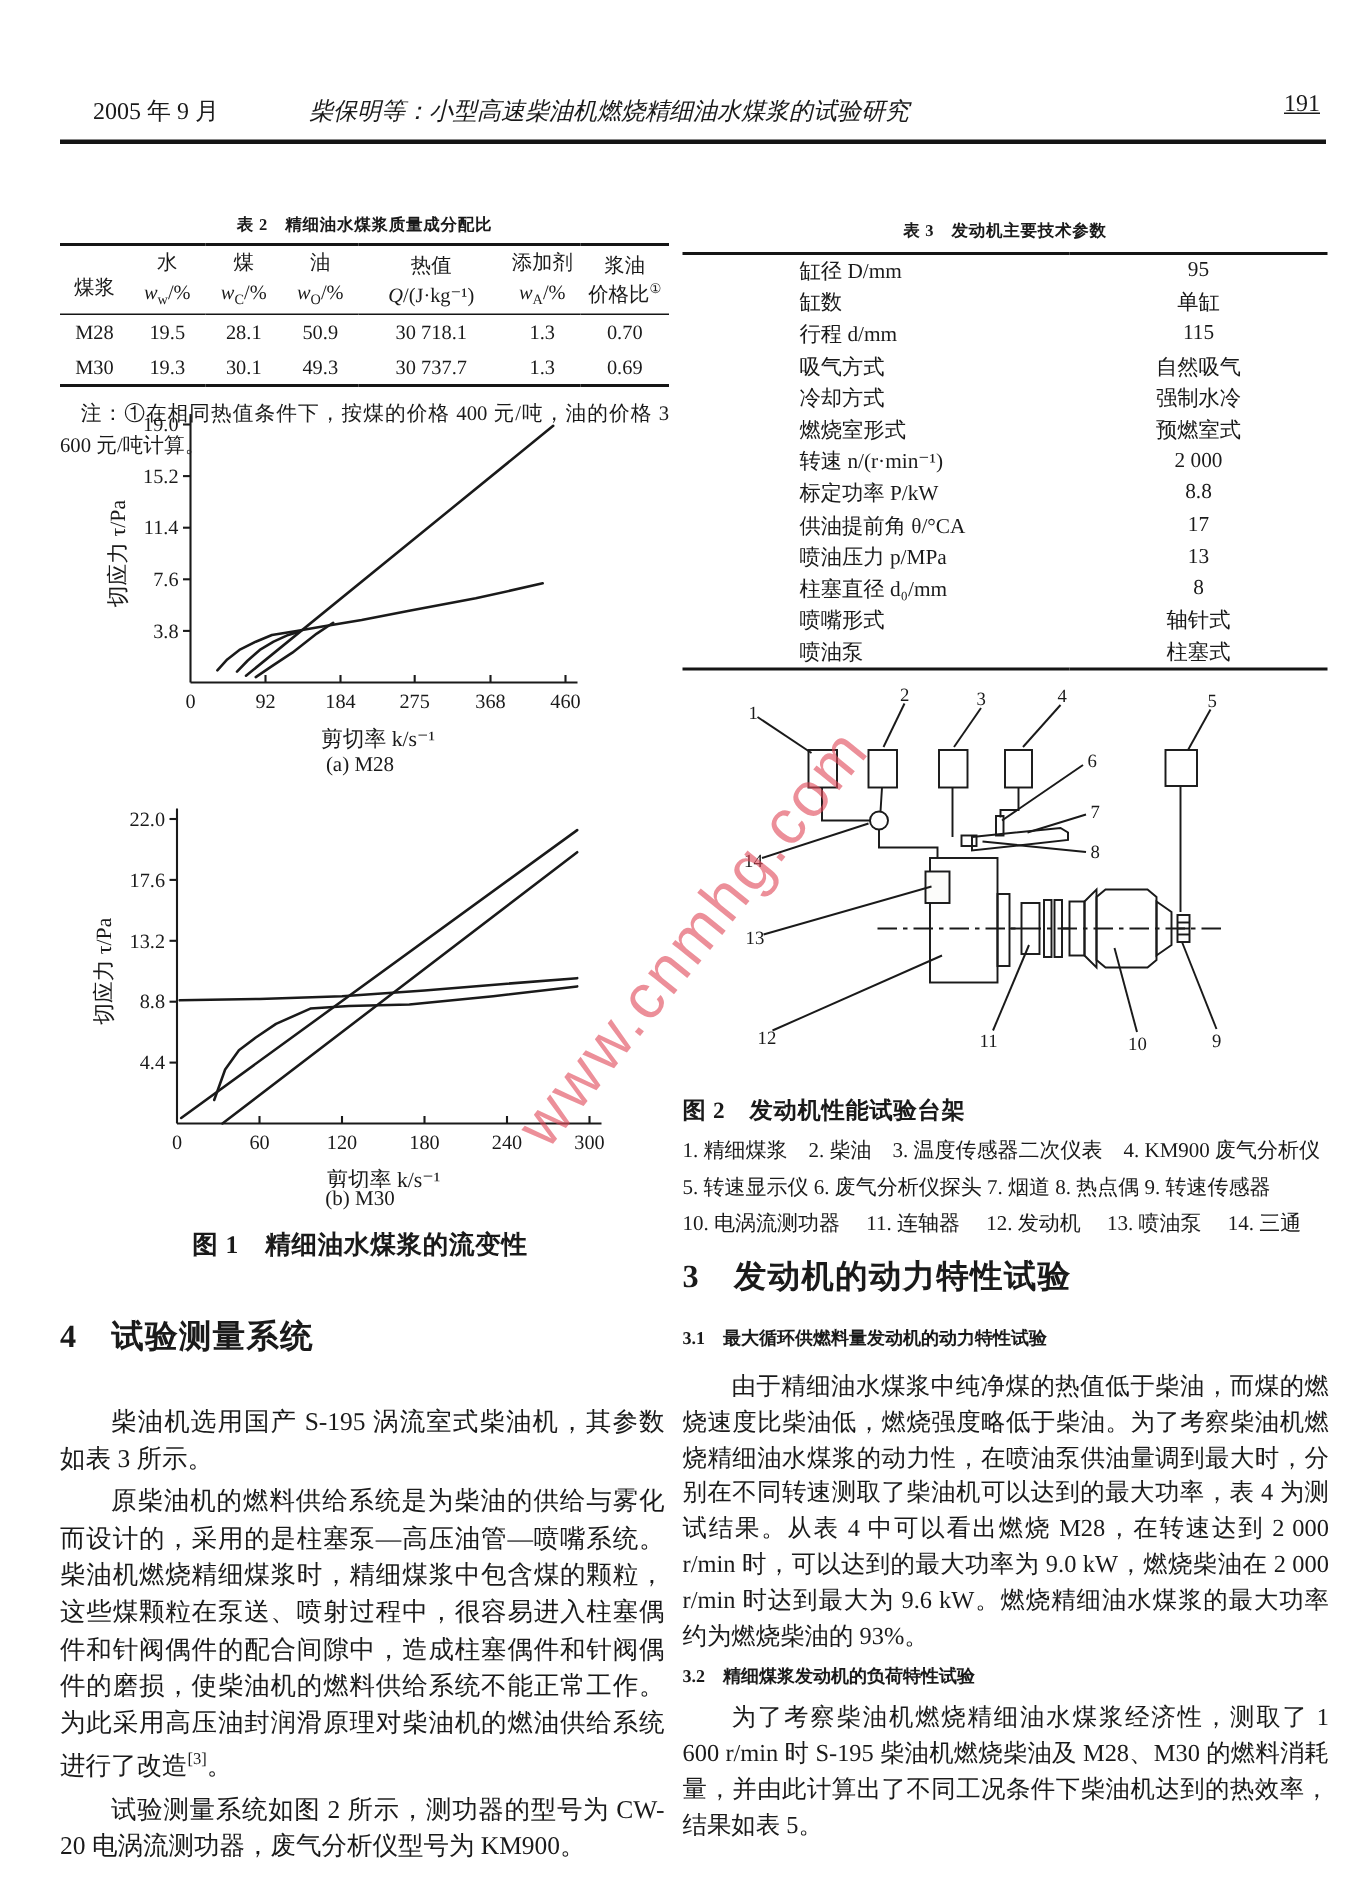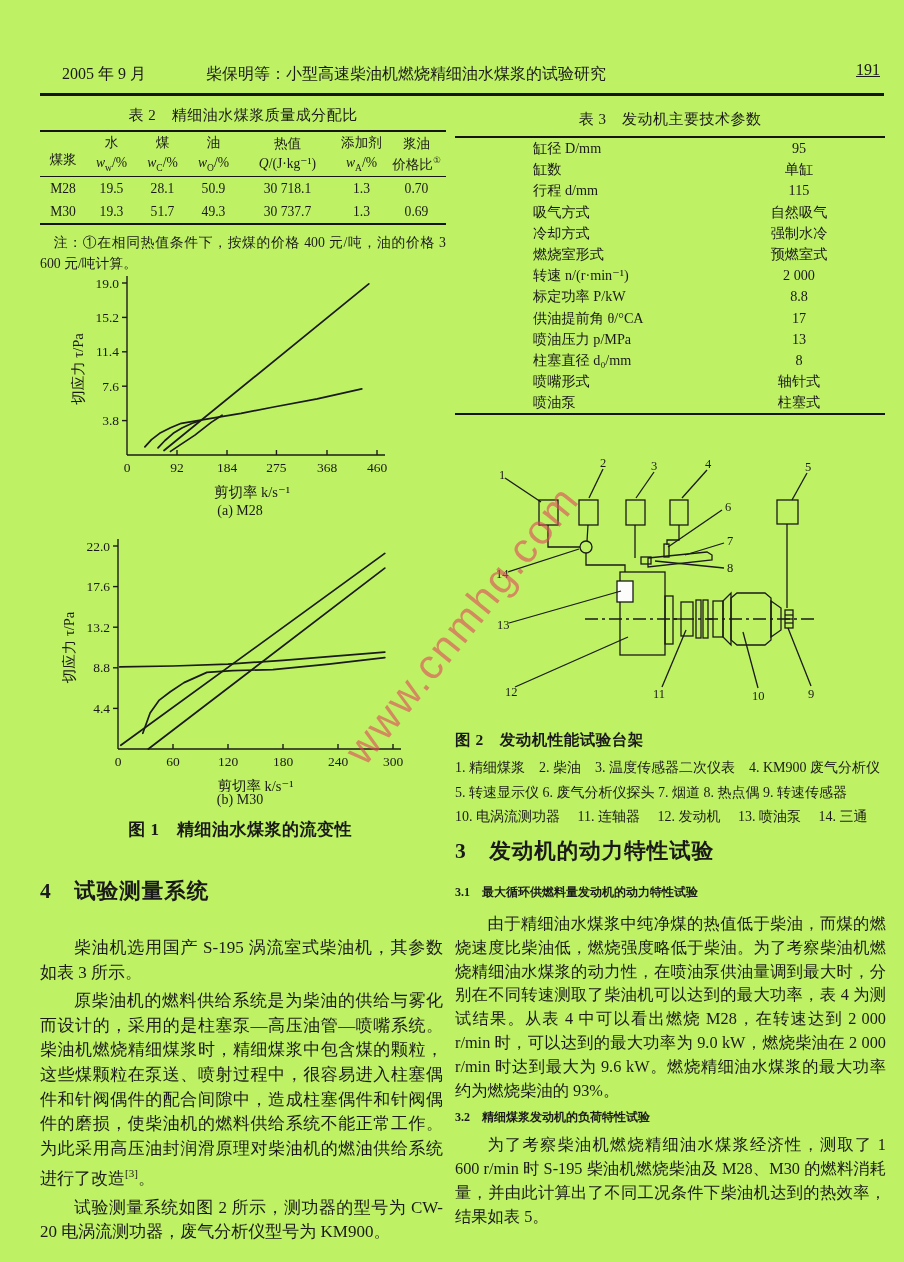--- a/index.html
+++ b/index.html
@@ -1,25 +1,25 @@
 <!DOCTYPE html>
 <html><head>
 <meta charset="utf-8">
 <style>
   html,body{margin:0;padding:0;background:#e8e8e4;}
-  .page{position:relative;width:904px;height:1262px;margin:0 auto;background:#bef264;
+  .page{position:relative;width:904px;height:1262px;margin:0 auto;background:#ffffff;
         font-family:"Liberation Serif","DejaVu Serif",serif;color:#1a1a1a;overflow:hidden;}
   .abs{position:absolute;}
   
   .hdr-date{left:62px;top:64px;font-size:16px;}
-  .hdr-title{left:0;top:64px;width:812px;text-align:center;font-size:16px;}
+  .hdr-title{left:0;top:64px;width:812px;text-align:center;font-size:16px;font-style:italic;}
   .hdr-page{left:820px;top:61px;width:60px;text-align:right;font-size:16px;text-decoration:underline;}
   .hdr-rule{left:40px;top:93px;width:844px;height:3px;background:#151515;}
   
-  .tbl-title{font-weight:normal;text-align:center;font-size:15px;letter-spacing:.5px;}
+  .tbl-title{font-weight:bold;text-align:center;font-size:11px;letter-spacing:.5px;margin-top:36px;}
   table{border-collapse:collapse;width:100%;}
   #table2-wrap{left:40px;top:106px;width:406px;}
   #table2{margin-top:5px;border-top:2.5px solid #151515;border-bottom:2.5px solid #151515;font-size:13.6px;}
   #table2 thead{border-bottom:1.5px solid #151515;}
   #table2 th,#table2 td{padding:1px 0;text-align:center;font-weight:normal;line-height:1.45;}
   #table2 td{height:21px;}
   #table2 .c0{width:46px;} #table2 .c1,#table2 .c2,#table2 .c3,#table2 .c5{width:51px;}
   #table2 .c4{width:97px;} #table2 .c6{width:59px;}
   .note{margin-top:7px;font-size:13.8px;line-height:21px;text-indent:1em;text-align:justify;}
   #table3-wrap{left:455px;top:110px;width:430px;}
@@ -87,21 +87,21 @@
             <td class="c1">19.5</td>
             <td class="c2">28.1</td>
             <td class="c3">50.9</td>
             <td class="c4">30 718.1</td>
             <td class="c5">1.3</td>
             <td class="c6">0.70</td>
           </tr>
           <tr>
             <td class="c0">M30</td>
             <td class="c1">19.3</td>
-            <td class="c2">51.7</td>
+            <td class="c2">30.1</td>
             <td class="c3">49.3</td>
             <td class="c4">30 737.7</td>
             <td class="c5">1.3</td>
             <td class="c6">0.69</td>
           </tr>
         </tbody>
     </table>
     <div class="note">注：①在相同热值条件下，按煤的价格 400 元/吨，油的价格 3 600 元/吨计算。</div>
   </div>
 

